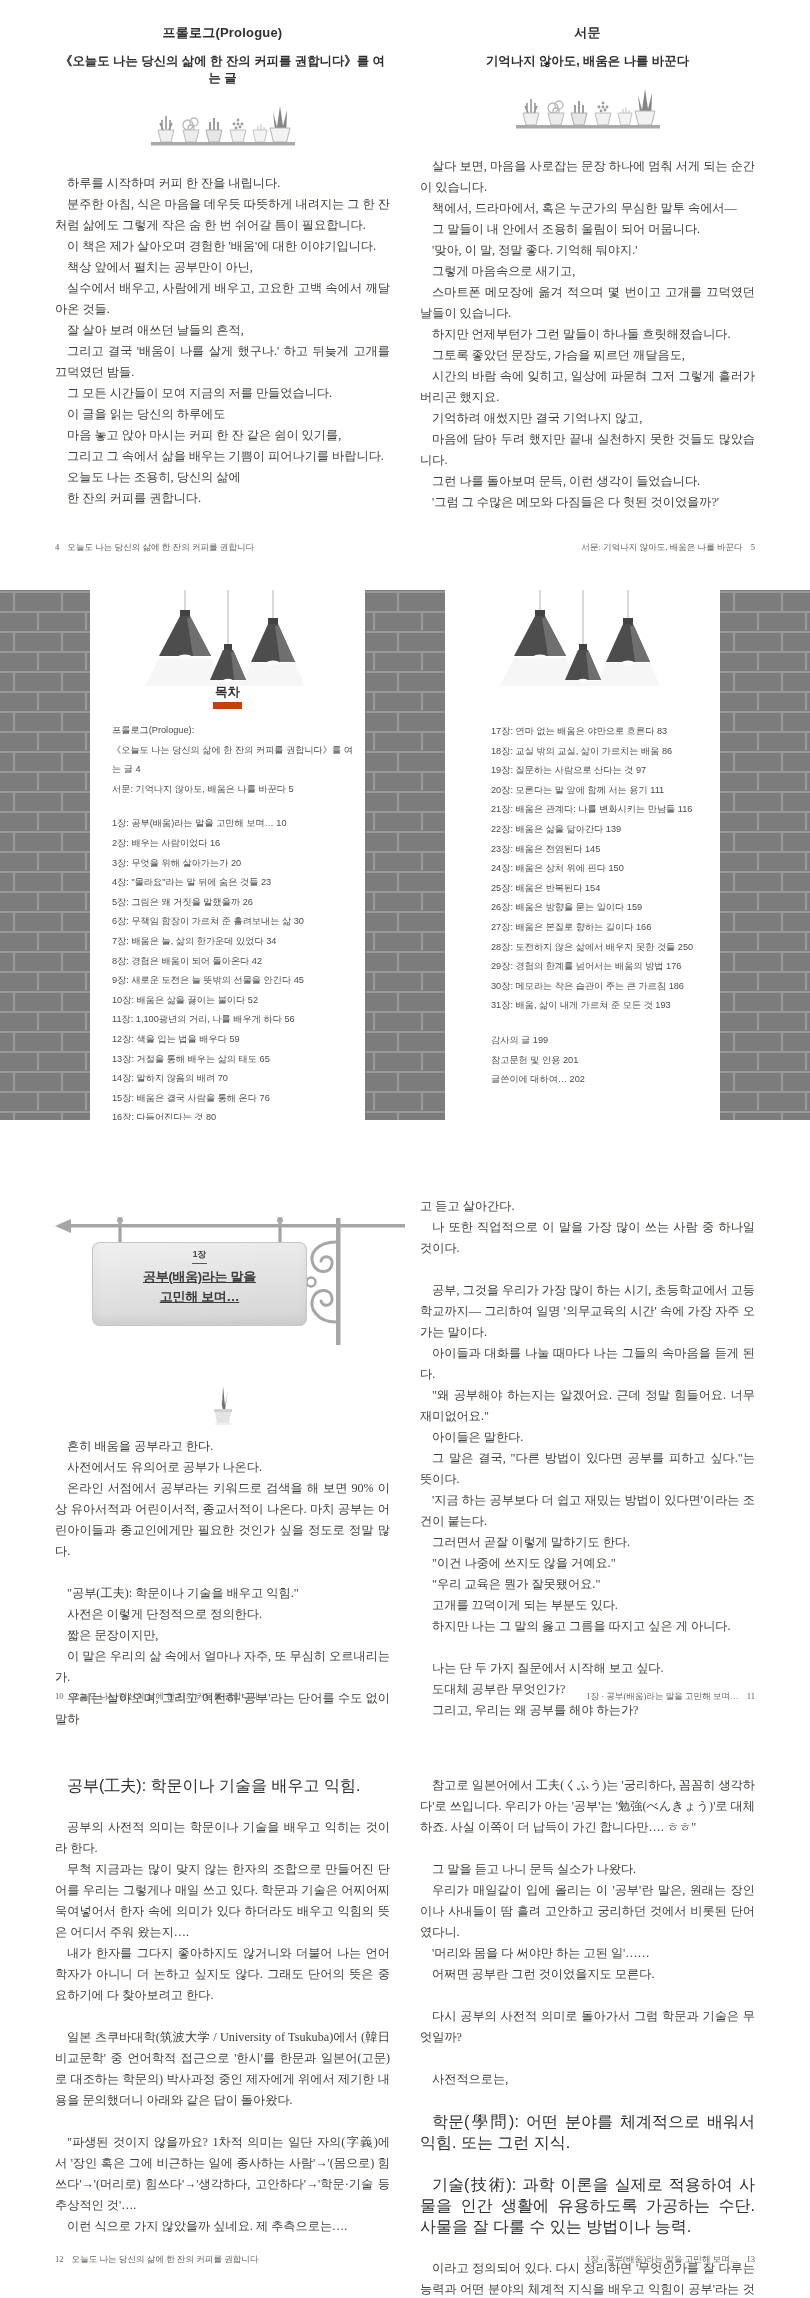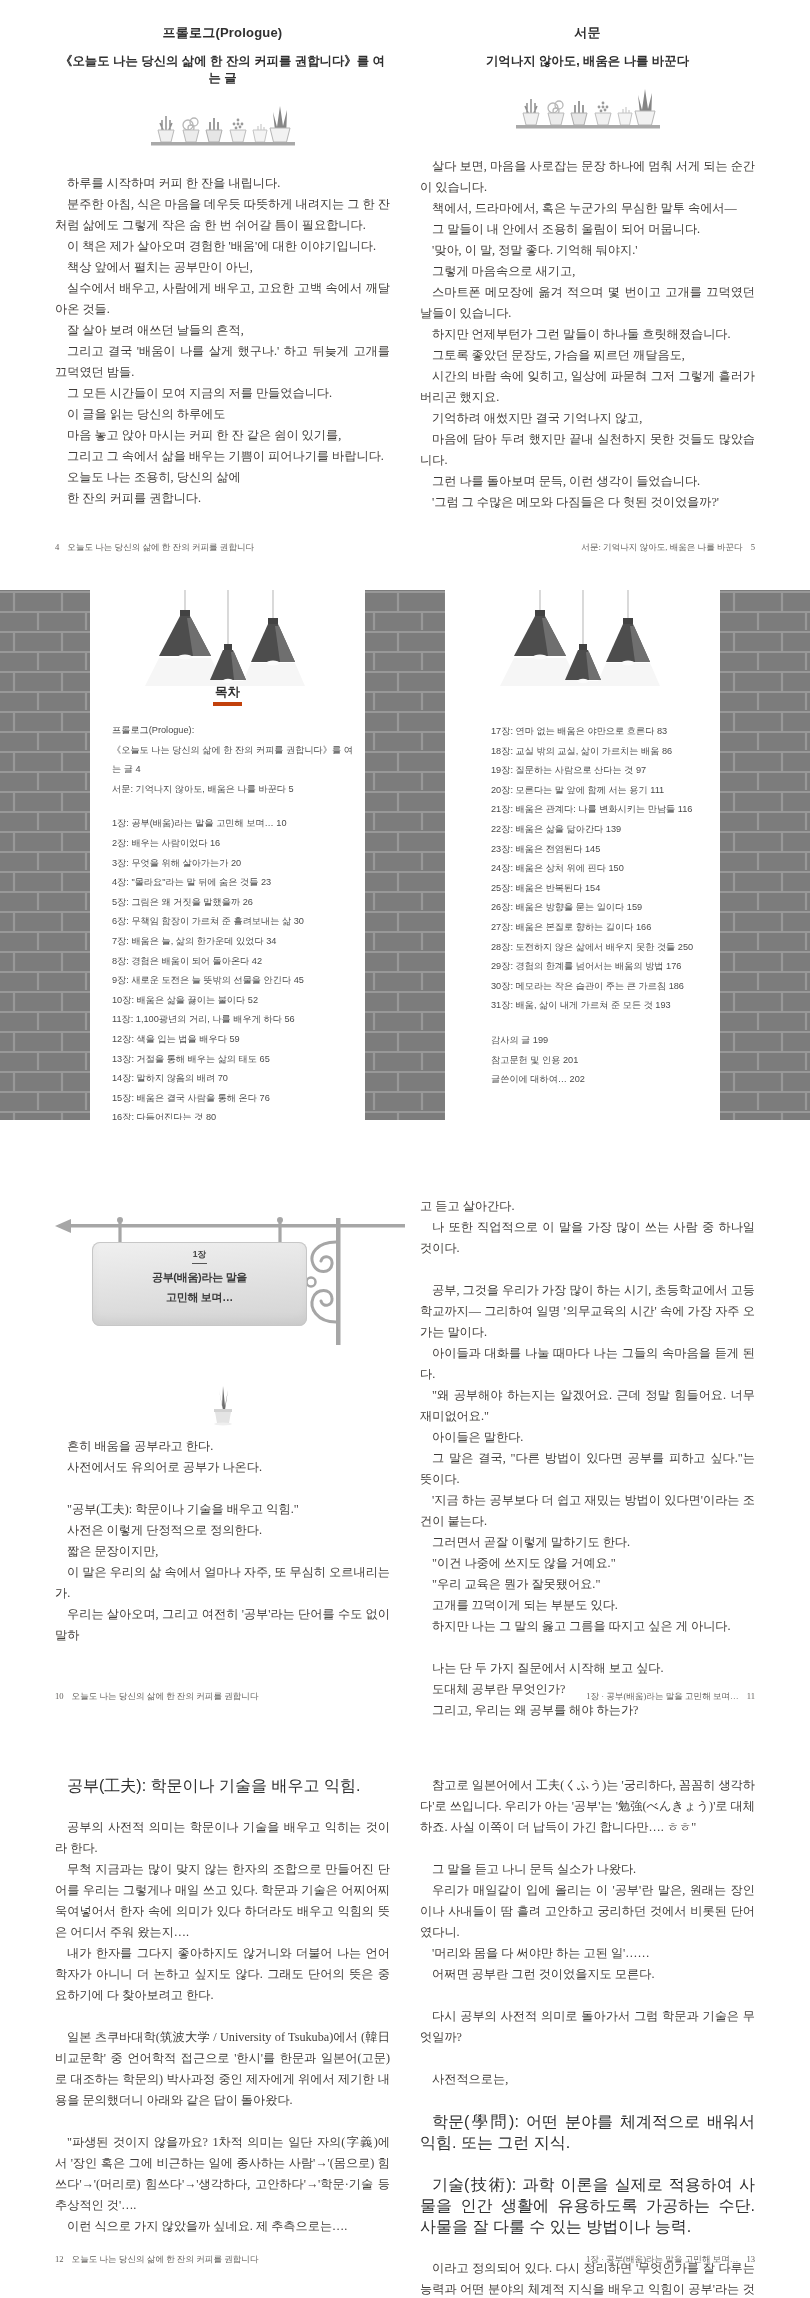--- a/index.html
+++ b/index.html
@@ -41,36 +41,36 @@
   .pfoot .nR{margin-left:8px;}
 
   
   .stoc{height:530px;background:#7c7c7c;}
   .brick{position:absolute;left:0;top:0;}
   .tpage{position:relative;width:275px;height:530px;background:#ffffff;overflow:hidden;}
   .tl{margin-left:90px;}
   .tr{margin-left:80px;}
   .lamps{display:block;margin:0 auto;}
   .toc-h{text-align:center;margin-top:-2px;font-family:"Liberation Sans","DejaVu Sans",sans-serif;font-weight:700;font-size:12.5px;color:#2f2f2f;}
-  .toc-h span{border-bottom:4px solid #c2410c;padding:0 2px 3px;}
+  .toc-h span{border-bottom:7px solid #c2410c;padding:0 2px 3px;}
   .toc-list{margin-top:20px;padding:0 12px 0 22px;font-family:"Liberation Sans","DejaVu Sans",sans-serif;font-size:9.2px;line-height:19.6px;color:#4a4a4a;}
   .tr .toc-list{margin-top:36px;padding-left:46px;}
   .tocline.g{margin-top:15px;}
 
   
   .signwrap{position:relative;height:160px;margin-top:10px;}
   .signsvg{position:absolute;left:0;top:0;}
   .board{
     position:absolute;left:37px;top:52px;width:215px;height:84px;border-radius:8px;
     background:linear-gradient(175deg,#f0f0f0 0%,#e3e3e3 45%,#d3d3d3 100%);
     box-shadow:inset 0 0 0 1px #c7c7c7, inset 0 -6px 10px rgba(0,0,0,0.05);
     text-align:center;font-family:"Liberation Sans","DejaVu Sans",sans-serif;
   }
   .badge{display:inline-block;margin-top:7px;font-size:8.6px;font-weight:700;color:#444;border-bottom:1px solid #555;padding:0 1px 2px;}
-  .bt{font-size:11px;font-weight:700;line-height:20px;color:#3a3a3a;letter-spacing:-0.3px;}
+  .bt{font-size:13px;font-weight:700;line-height:20px;color:#3a3a3a;letter-spacing:-0.3px;text-decoration:underline;}
   .bt.first{margin-top:3px;}
   .plant-sm{display:block;margin:30px auto 0;}
 </style>
 </head>
 <body>
 
 <div class="spread s1">
   <div class="page pl">
     <div class="chap-head">
       <div class="t1">프롤로그(Prologue)</div>
@@ -310,20 +310,21 @@
       <path d="M18 30 L14 10 L17 26 L18 6 L20 26 L23 10 L20 30 z" fill="#6e6e6e"></path>
       <path d="M15 30 L8 16 L14 28 z" fill="#7d7d7d"></path>
       <path d="M21 30 L28 16 L22 28 z" fill="#7d7d7d"></path>
       <rect x="9" y="29" width="18" height="3" fill="#d2d2d2"></rect>
       <path d="M10 32 h16 l-2 11 h-12 z" fill="#e4e4e4"></path>
       <ellipse cx="18" cy="44" rx="9" ry="1.5" fill="#efefef"></ellipse>
     </svg>
     <div class="bodytxt body3">
         <div class="para">흔히 배움을 공부라고 한다.</div>
         <div class="para">사전에서도 유의어로 공부가 나온다.</div>
+        <div class="para">온라인 서점에서 공부라는 키워드로 검색을 해 보면 90% 이상 유아서적과 어린이서적, 종교서적이 나온다. 마치 공부는 어린아이들과 종교인에게만 필요한 것인가 싶을 정도로 정말 많다.</div>
         <div class="para g">"공부(工夫): 학문이나 기술을 배우고 익힘."</div>
         <div class="para">사전은 이렇게 단정적으로 정의한다.</div>
         <div class="para">짧은 문장이지만,</div>
         <div class="para">이 말은 우리의 삶 속에서 얼마나 자주, 또 무심히 오르내리는가.</div>
         <div class="para">우리는 살아오며, 그리고 여전히 '공부'라는 단어를 수도 없이 말하</div>
       </div>
     <div class="pfoot fl">
       <span class="nL">10</span><span>오늘도 나는 당신의 삶에 한 잔의 커피를 권합니다</span>
     </div>
   </div>

